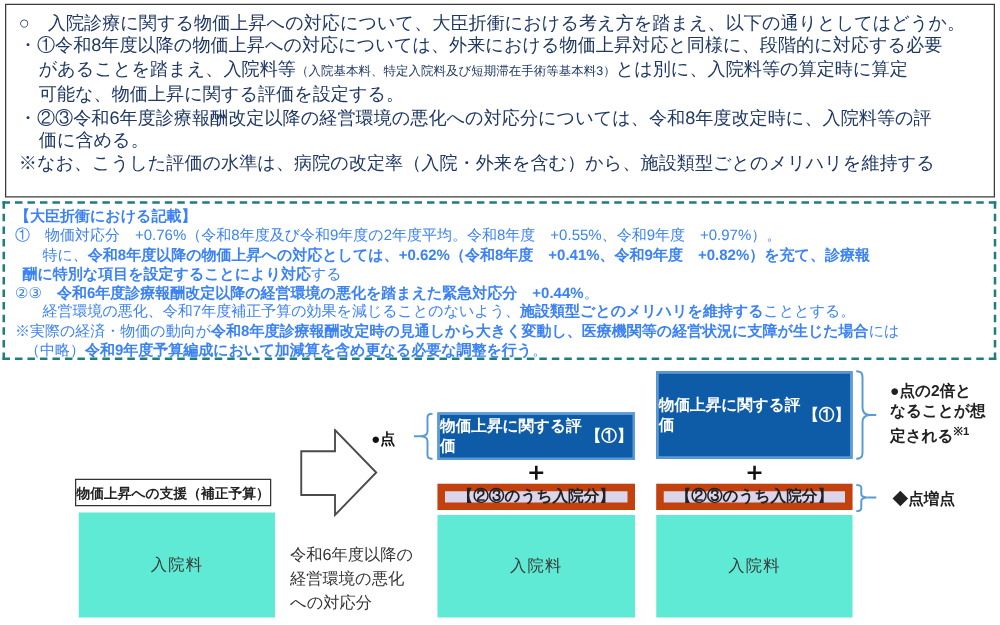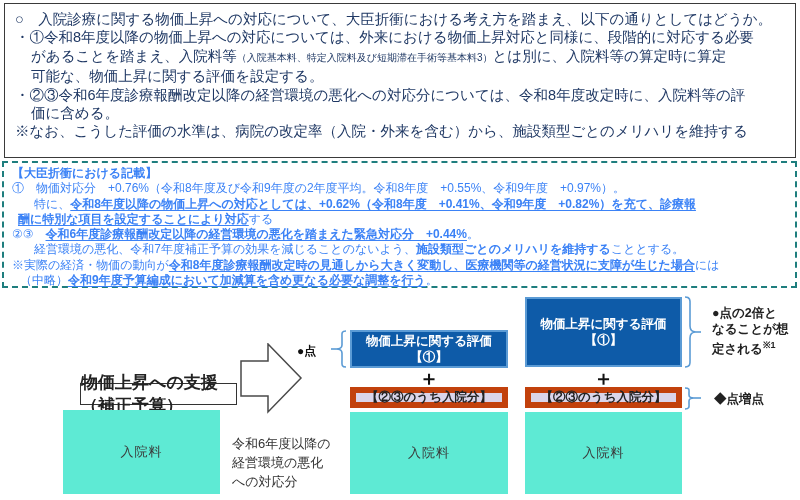--- a/index.html
+++ b/index.html
@@ -23,50 +23,50 @@
   .minister-box {
     position:absolute; left:2px; top:161px; width:795px; height:127px;
     border:2px dashed #1e7e7e; padding:3px 8px 0 8px;
     color:#3b82f6; font-size:12px; line-height:15.3px;
     white-space:nowrap;
   }
   .minister-box .title { font-weight:bold; }
   .minister-box .ind1 { padding-left:22px; }
   .minister-box .ind2 { padding-left:6px; }
   .minister-box .ind3 { padding-left:8px; }
-  .bu { font-weight:bold; text-decoration:underline; text-underline-offset:2px; text-decoration-thickness:1px; }
+  .bu { font-weight:bold; text-underline-offset:2px; text-decoration-thickness:1px; }
   .b  { font-weight:bold; }
 
   
   .diagram { position:absolute; left:0; top:288px; width:800px; height:212px; }
   .abs { position:absolute; }
 
   .support-box {
-    left:80px; top:95px; width:157px; height:22px;
+    left:60px; top:95px; width:157px; height:22px;
     border:1.5px solid #333; background:#fff;
     display:flex; align-items:center; justify-content:center;
-    font-size:17px; font-weight:bold; color:#222;
+    font-size:11px; font-weight:bold; color:#222;
   }
   .teal {
     background:#5eead4; display:flex; align-items:center; justify-content:center;
     font-size:13px; color:#3a3a3a; letter-spacing:1px;
   }
   .teal-left { left:63px; top:122px; width:157px; height:84px; }
   .teal-c1 { left:350px; top:124px; width:158px; height:82px; }
   .teal-c2 { left:525px; top:124px; width:157px; height:82px; }
 
   .arrow-svg { left:240px; top:55px; }
   .arrow-caption { left:232px; top:146px; font-size:13px; line-height:19px; color:#333; }
 
   .point-label { left:297px; top:55px; font-size:12px; font-weight:bold; color:#111; }
 
   .bluebox {
     background:#0e5ba8; border:2px solid #5b9bd5; color:#fff;
     font-weight:bold; font-size:12.5px; text-align:left; line-height:16px;
-    display:flex; flex-direction:column; align-items:center; justify-content:center;
+    display:flex; flex-direction:row; align-items:center; justify-content:center;
   }
   .blue-c1 { left:350px; top:42px; width:158px; height:38px; }
   .blue-c2 { left:525px; top:9px;  width:157px; height:70px; }
 
   .plus { width:158px; text-align:center; font-size:20px; font-weight:bold; color:#111; line-height:20px; }
   .plus-c1 { left:350px; top:80px; }
   .plus-c2 { left:525px; top:80px; width:157px; }
 
   .purplebox {
     background:#dad5ea; border:6px solid #c2410c; color:#222;

